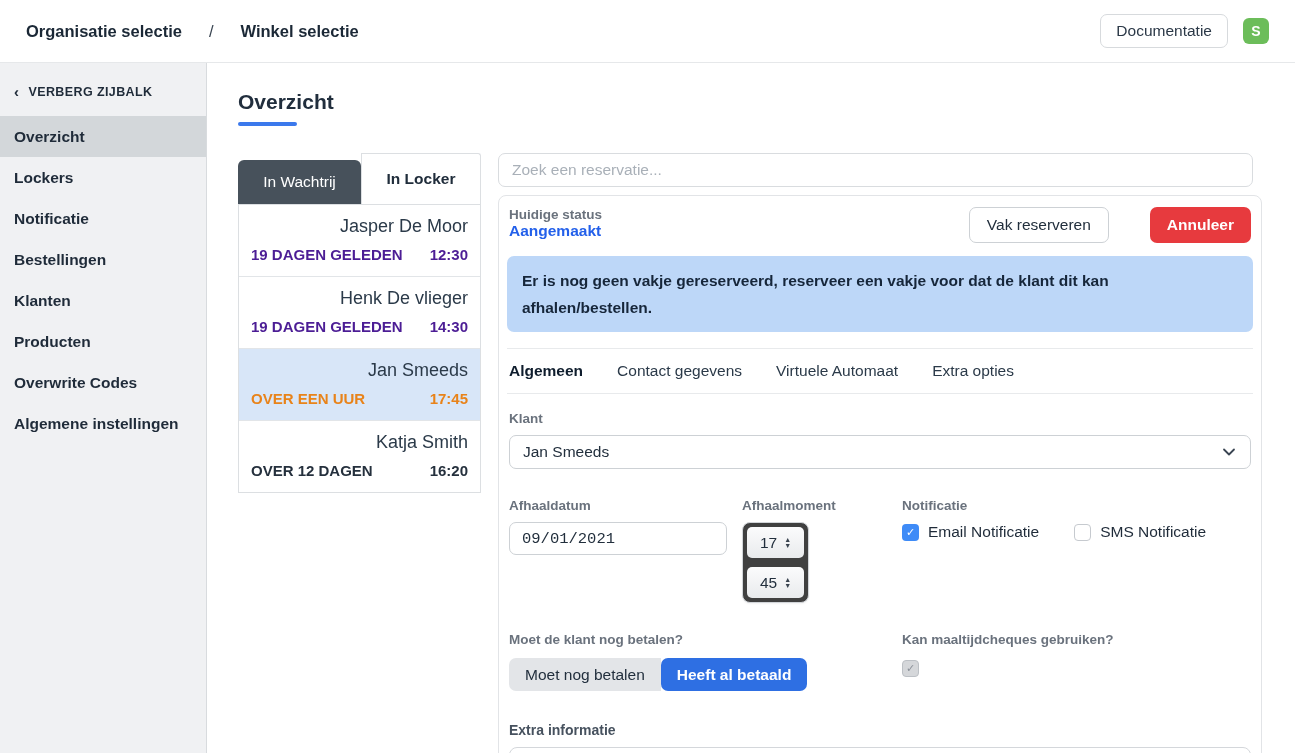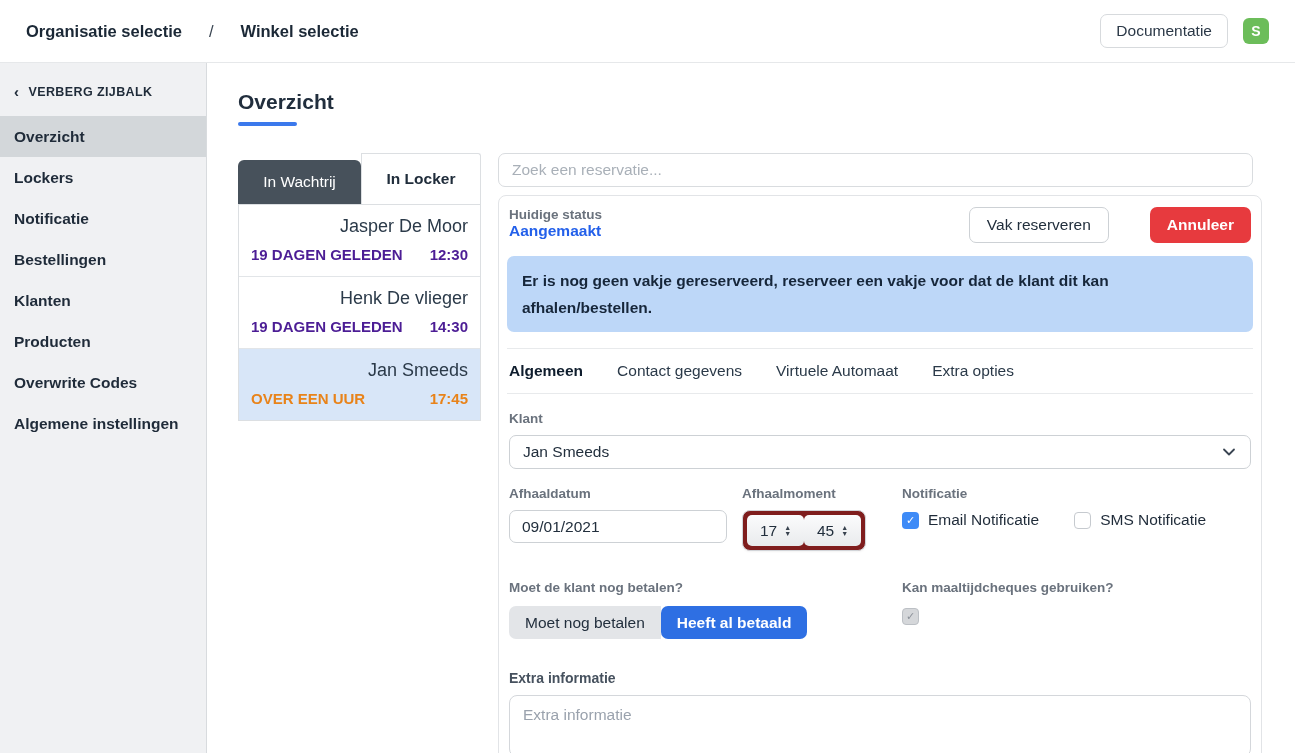--- a/index.html
+++ b/index.html
@@ -79,28 +79,28 @@
   .dtabs { margin-top:16px; border-top:1px solid #e8eaec; border-bottom:1px solid #e8eaec;
            display:flex; gap:34px; padding:13px 2px; }
   .dtab { font-size:15.5px; color:#2b3a49; cursor:pointer; }
   .dtab.active { font-weight:700; color:#0f1d2d; }
 
   .field-label { font-size:13.5px; font-weight:600; color:#6a727d; margin-bottom:9px; }
   .klant-block { margin-top:17px; padding:0 2px; }
   .select { height:34px; border:1px solid #cdd1d5; border-radius:7px; display:flex; align-items:center;
             justify-content:space-between; padding:0 13px; font-size:15.5px; color:#222f3d; cursor:pointer; background:#fff; }
 
-  .form-row { display:flex; margin-top:17px; padding:0 2px; }
+  .form-row { display:flex; margin-top:29px; padding:0 2px; }
   .col-date { width:218px; margin-right:15px; }
   .col-time { width:128px; margin-right:32px; }
   .col-notif { flex:1; }
   .text-input { width:100%; height:33px; border:1px solid #cdd1d5; border-radius:7px; padding:0 12px;
-                font-size:15.5px; font-family:Liberation Sans, sans-serif; color:#222f3d; outline:none; }
-  .time-group { border:1px solid #d2d5d9; border-radius:8px; padding:4px; display:flex; gap:0;
-                background:#7f1d1d; box-shadow:0 1px 2px rgba(0,0,0,.05); width:fit-content; }
+                font-size:15.5px; font-family:Liberation Mono, monospace; color:#222f3d; outline:none; }
+  .time-group { border:1px solid #d2d5d9; border-radius:8px; padding:4px; display:flex; gap:9px;
+                background:#404040; box-shadow:0 1px 2px rgba(0,0,0,.05); width:fit-content;flex-direction:column; }
   .spinner { background:linear-gradient(#fbfbfc,#e9ebed); border-radius:5px; width:57px; height:31px;
              display:flex; align-items:center; justify-content:center; gap:7px; cursor:pointer; }
   .spin-val { font-size:15.5px; color:#222f3d; }
   .spin-arrows { display:flex; flex-direction:column; align-items:center; }
   .spin-arrows span { font-size:7px; line-height:6px; color:#38424e; }
 
   .checkbox-row { display:flex; align-items:center; gap:35px; margin-top:10px; }
   .cb-wrap { display:flex; align-items:center; cursor:pointer; }
   .cb { width:17px; height:17px; border-radius:4px; display:flex; align-items:center; justify-content:center;
         font-size:11px; flex-shrink:0; }
@@ -182,20 +182,27 @@
               <div class="qmeta">
                 <span>19 DAGEN GELEDEN</span>
                 <span>14:30</span>
               </div>
             </div>
             <div class="qrow soon selected">
               <div class="qname">Jan Smeeds</div>
               <div class="qmeta">
                 <span>OVER EEN UUR</span>
                 <span>17:45</span>
+              </div>
+            </div>
+            <div class="qrow normal">
+              <div class="qname">Katja Smith</div>
+              <div class="qmeta">
+                <span>OVER 12 DAGEN</span>
+                <span>16:20</span>
               </div>
             </div>
           </div>
         </div>
 
         <div class="detail-col">
           <div class="toolbar">
             <input class="search-input" placeholder="Zoek een reservatie..." style="">
           </div>
 

